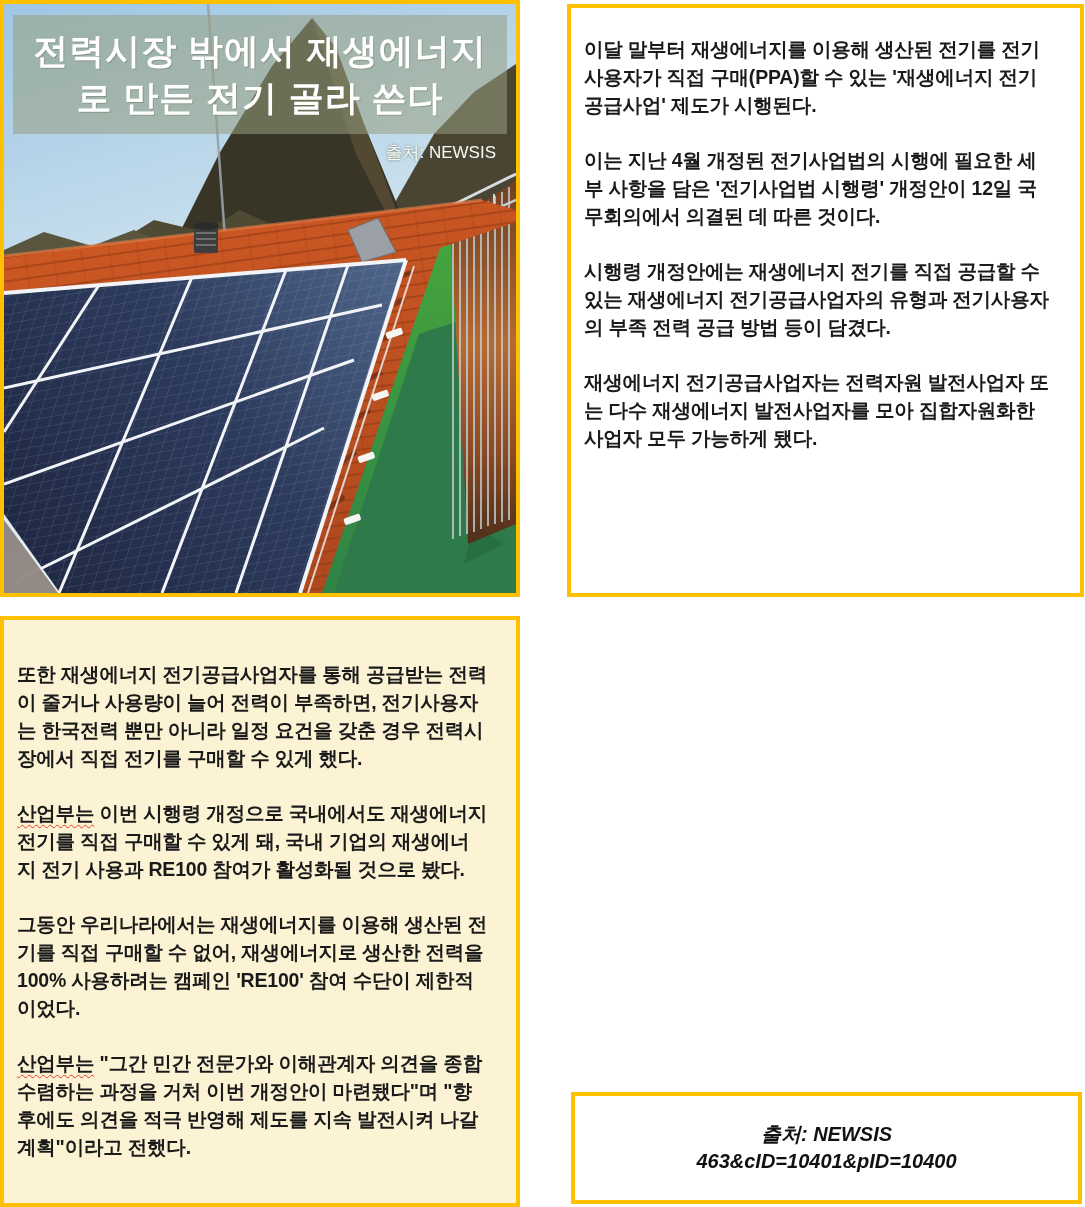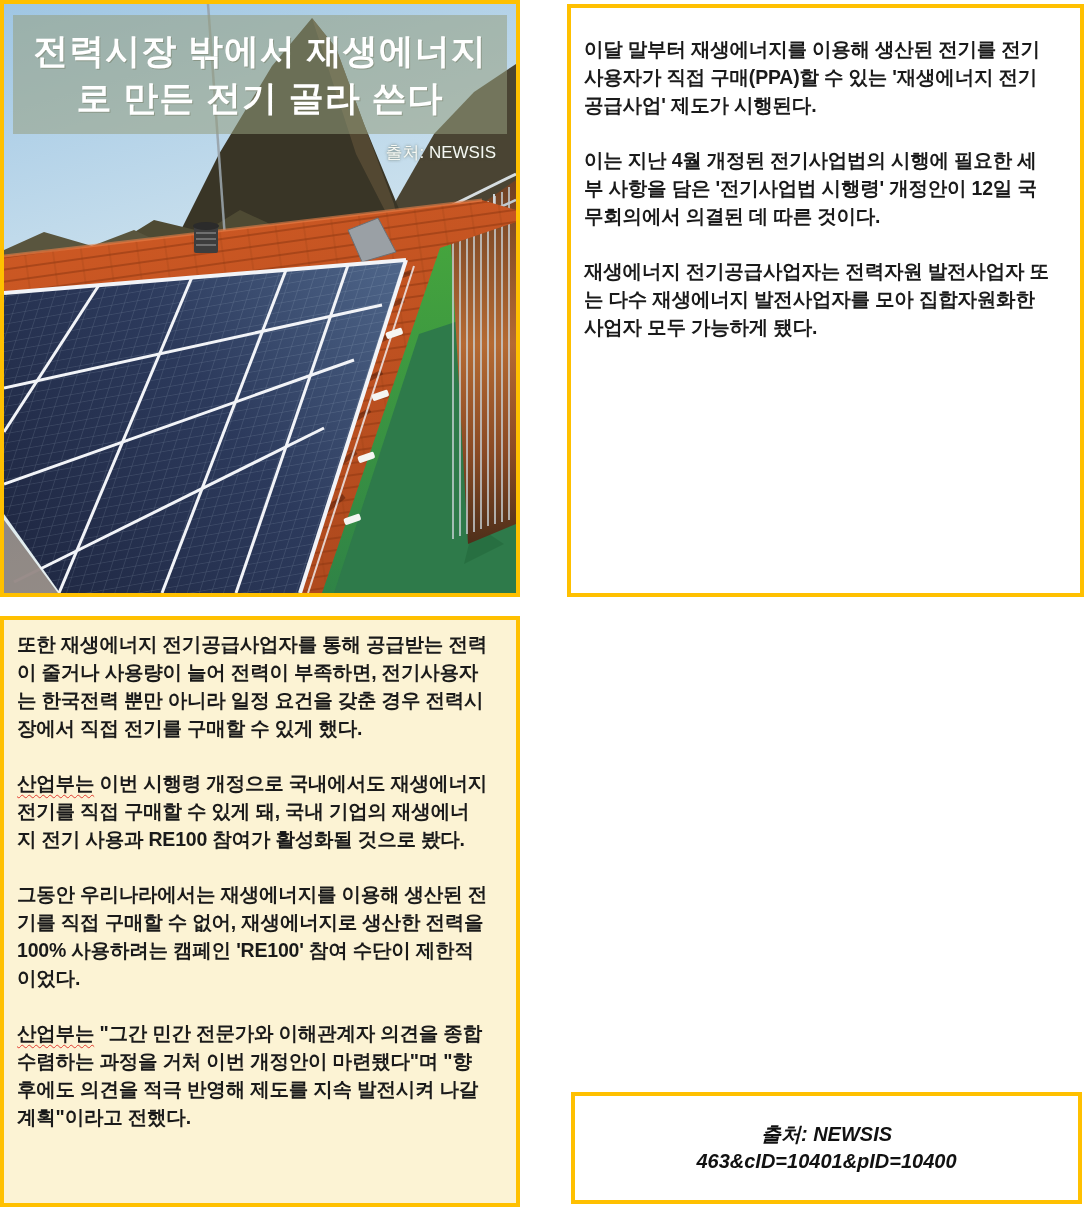--- a/index.html
+++ b/index.html
@@ -27,21 +27,21 @@
     position:absolute;top:137px;right:20px;color:#f6f8f3;font-size:17px;font-weight:500;
     text-shadow:0 0 3px rgba(70,80,60,0.75);
   }
   
   .article{
     font-size:19.5px;font-weight:700;color:#1a1a1a;line-height:28px;
     letter-spacing:-0.2px;
   }
   .article p{margin:0 16px 27px 0;}
   #right-article{left:567px;top:4px;width:517px;height:593px;background:#ffffff;padding:27px 12px 0 13px;}
-  #left-article{left:0;top:616px;width:520px;height:591px;background:#FCF3D4;padding:10px 12px 0 13px;}
+  #left-article{left:0;top:616px;width:520px;height:591px;background:#FCF3D4;padding:40px 12px 0 13px;}
   .sq{
     text-decoration-line:underline;text-decoration-style:wavy;
     text-decoration-color:#E03C31;text-decoration-thickness:1px;text-underline-offset:4px;
   }
   
   #source-box{
     left:571px;top:1092px;width:511px;height:112px;background:#ffffff;
     display:flex;flex-direction:column;align-items:center;justify-content:center;
     font-style:italic;font-weight:700;font-size:20px;line-height:27px;color:#111111;
     text-align:center;
@@ -180,20 +180,21 @@
   <div class="title-band">
     <div class="photo-title">전력시장 밖에서 재생에너지</div>
     <div class="photo-title">로 만든 전기 골라 쓴다</div>
   </div>
   <div class="photo-credit">출처: NEWSIS</div>
 </div>
 
 <div class="card article" id="right-article">
   <p>이달 말부터 재생에너지를 이용해 생산된 전기를 전기사용자가 직접 구매(PPA)할 수 있는 '재생에너지 전기공급사업' 제도가 시행된다.</p>
   <p>이는 지난 4월 개정된 전기사업법의 시행에 필요한 세부 사항을 담은 '전기사업법 시행령' 개정안이 12일 국무회의에서 의결된 데 따른 것이다.</p>
+  <p>시행령 개정안에는 재생에너지 전기를 직접 공급할 수 있는 재생에너지 전기공급사업자의 유형과 전기사용자의 부족 전력 공급 방법 등이 담겼다.</p>
   <p>재생에너지 전기공급사업자는 전력자원 발전사업자 또는 다수 재생에너지 발전사업자를 모아 집합자원화한 사업자 모두 가능하게 됐다.</p>
 </div>
 
 <div class="card article" id="left-article">
   <p>또한 재생에너지 전기공급사업자를 통해 공급받는 전력이 줄거나 사용량이 늘어 전력이 부족하면, 전기사용자는 한국전력 뿐만 아니라 일정 요건을 갖춘 경우 전력시장에서 직접 전기를 구매할 수 있게 했다.</p>
   <p><span class="sq">산업부는</span><span> 이번 시행령 개정으로 국내에서도 재생에너지 전기를 직접 구매할 수 있게 돼, 국내 기업의 재생에너지 전기 사용과 RE100 참여가 활성화될 것으로 봤다.</span></p>
   <p>그동안 우리나라에서는 재생에너지를 이용해 생산된 전기를 직접 구매할 수 없어, 재생에너지로 생산한 전력을 100% 사용하려는 캠페인 'RE100' 참여 수단이 제한적이었다.</p>
   <p><span class="sq">산업부는</span><span> "그간 민간 전문가와 이해관계자 의견을 종합 수렴하는 과정을 거처 이번 개정안이 마련됐다"며 "향후에도 의견을 적극 반영해 제도를 지속 발전시켜 나갈 계획"이라고 전했다.</span></p>
 </div>
 

